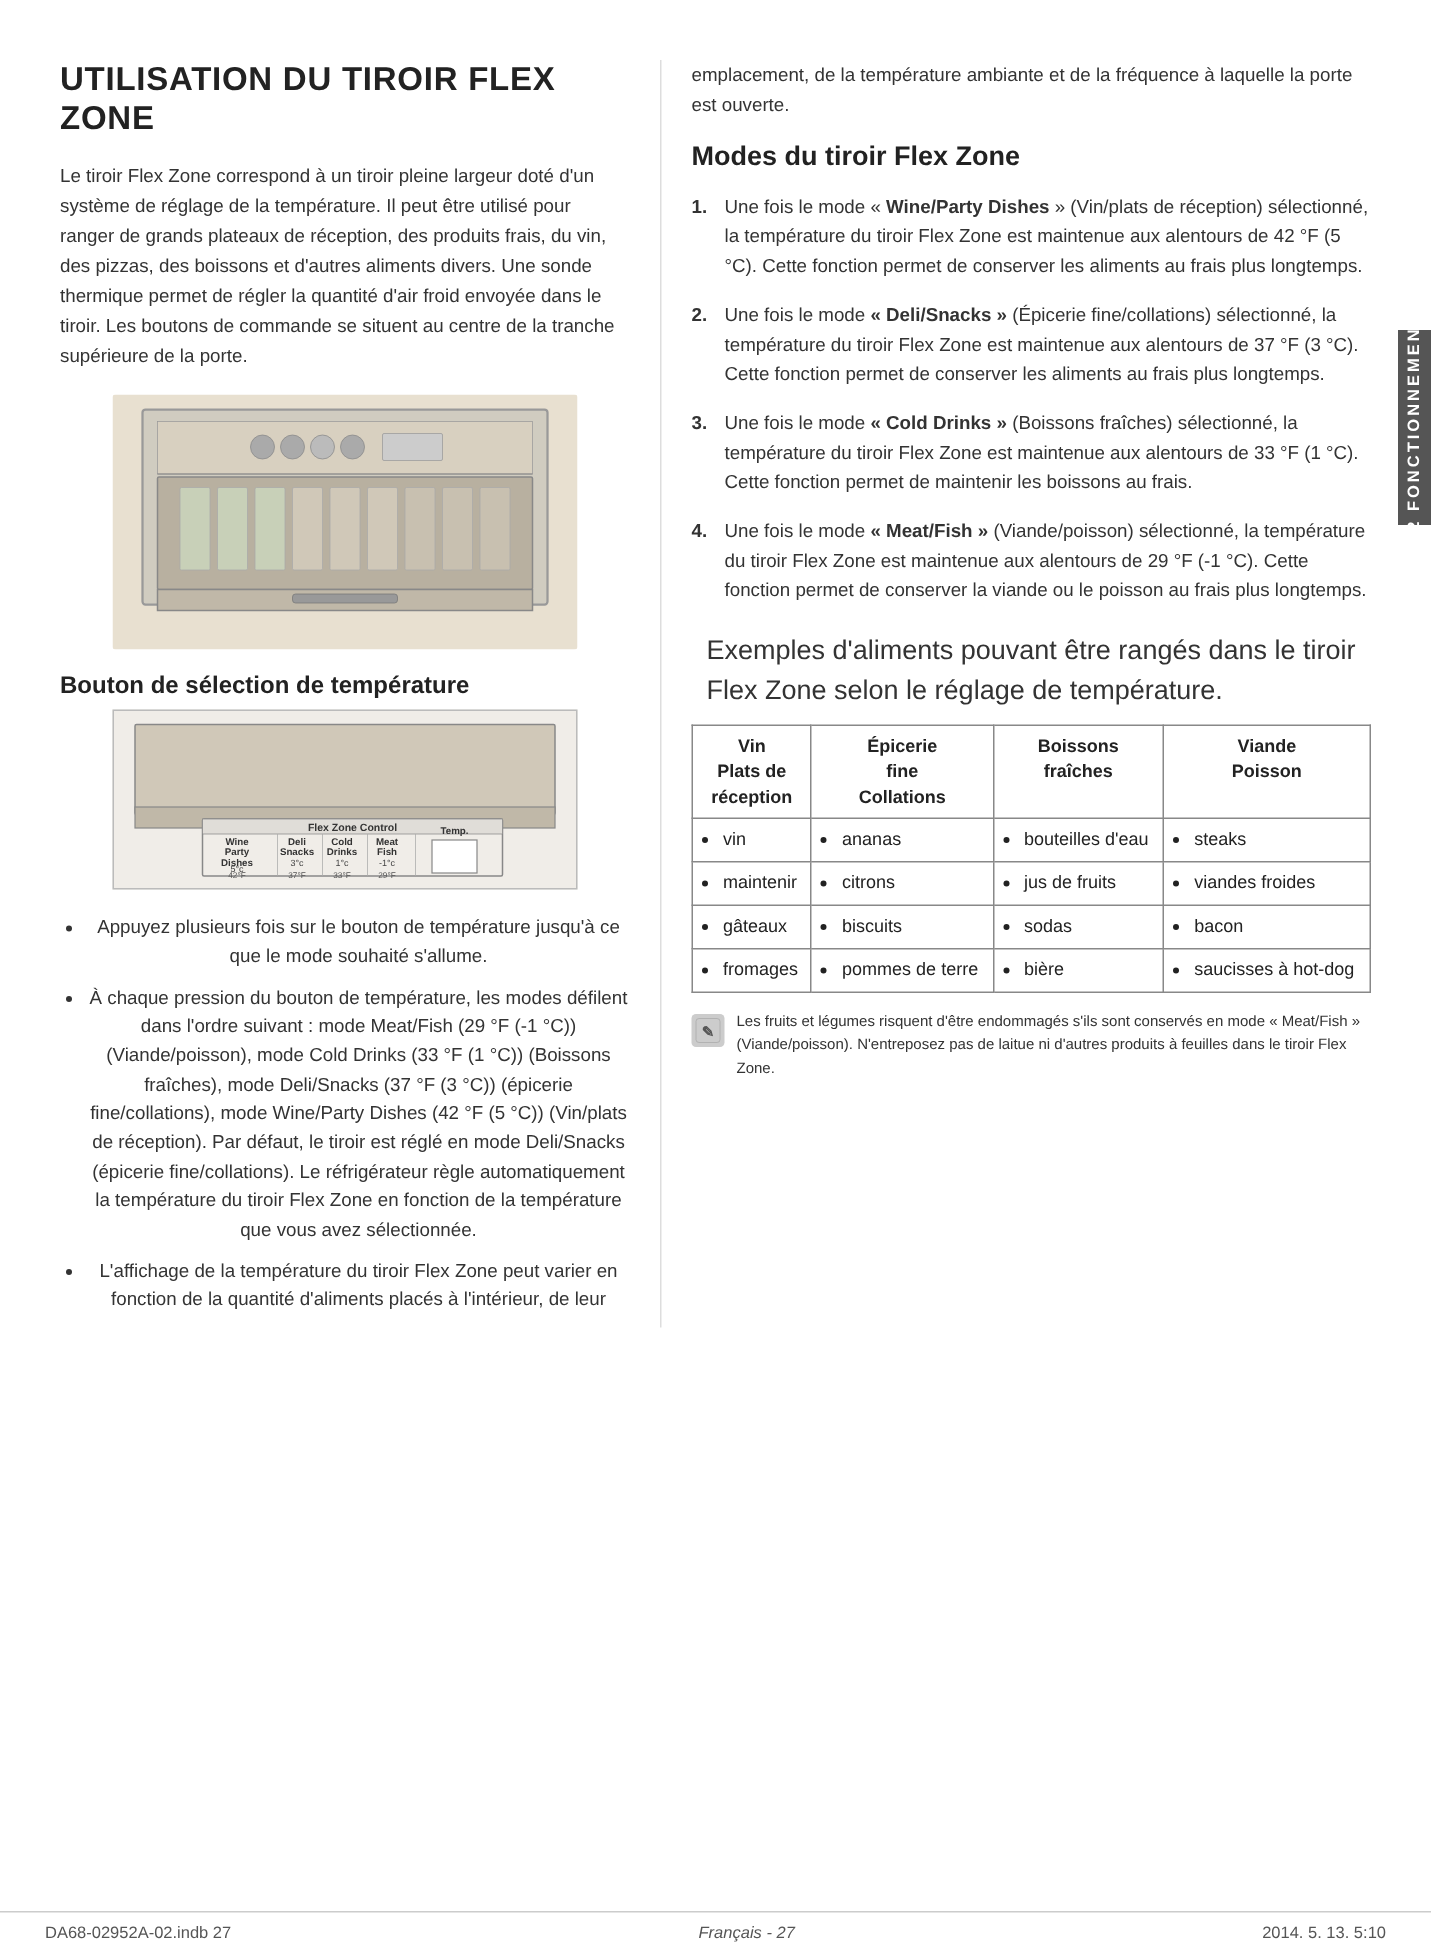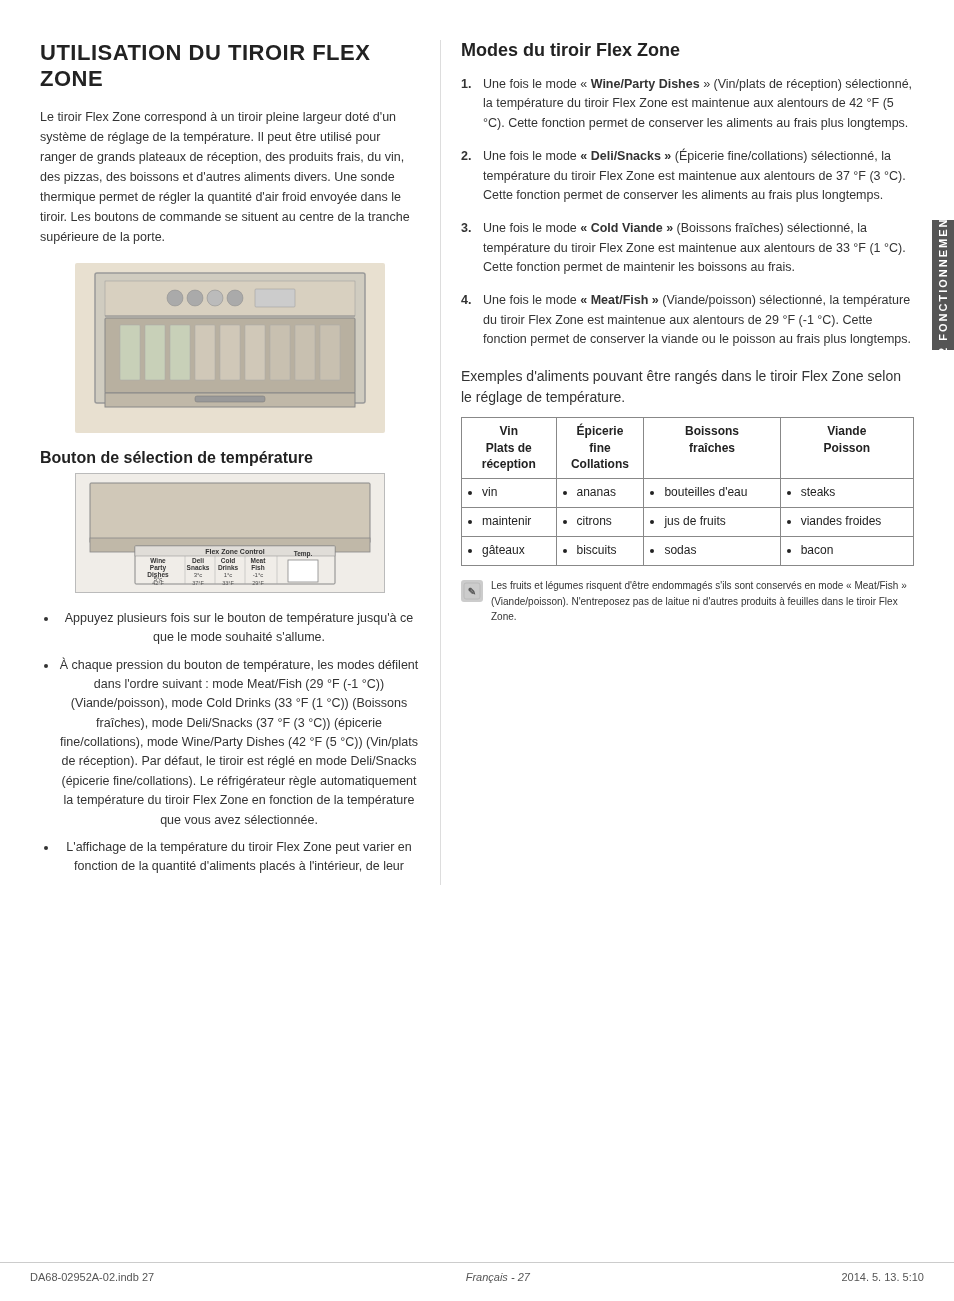--- a/index.html
+++ b/index.html
@@ -128,24 +128,24 @@
       gap: 6px;
     }
 
     .numbered-list li .num {
       font-weight: bold;
       min-width: 16px;
       flex-shrink: 0;
     }
 
     .examples-intro {
-      font-size: 14px;
+      font-size: 18px;
       line-height: 1.55;
       color: #333;
-      margin: 16px 0 8px 0;
+      margin: 16px 0 8px 10px;
     }
 
     
     .foods-table {
       width: 100%;
       border-collapse: collapse;
       font-size: 12px;
       color: #222;
     }
 
@@ -204,21 +204,21 @@
 
     .note-text {
       flex: 1;
       font-size: 10px;
       line-height: 1.55;
     }
 
     
     .page-footer {
       position: absolute;
-      bottom: 18px;
+      bottom: 6px;
       left: 0;
       right: 0;
       display: flex;
       justify-content: space-between;
       align-items: center;
       padding: 0 30px;
       font-size: 11px;
       color: #555;
       border-top: 1px solid #ccc;
       padding-top: 8px;
@@ -354,35 +354,36 @@
       <ul class="bullet-list">
         <li>Appuyez plusieurs fois sur le bouton de température jusqu'à ce que le mode souhaité s'allume.</li>
         <li>À chaque pression du bouton de température, les modes défilent dans l'ordre suivant : mode Meat/Fish (29 °F (-1 °C)) (Viande/poisson), mode Cold Drinks (33 °F (1 °C)) (Boissons fraîches), mode Deli/Snacks (37 °F (3 °C)) (épicerie fine/collations), mode Wine/Party Dishes (42 °F (5 °C)) (Vin/plats de réception). Par défaut, le tiroir est réglé en mode Deli/Snacks (épicerie fine/collations). Le réfrigérateur règle automatiquement la température du tiroir Flex Zone en fonction de la température que vous avez sélectionnée.</li>
         <li>L'affichage de la température du tiroir Flex Zone peut varier en fonction de la quantité d'aliments placés à l'intérieur, de leur</li>
       </ul>
 
     </div>
 
     <div class="col-right">
 
+      <p class="intro-text" style="margin-bottom:14px;">emplacement, de la température ambiante et de la fréquence à laquelle la porte est ouverte.</p>
 
       <h2 class="modes-title">Modes du tiroir Flex Zone</h2>
 
       <ol class="numbered-list">
         <li>
           <span class="num">1.</span>
           <span>Une fois le mode « <strong>Wine/Party Dishes</strong> » (Vin/plats de réception) sélectionné, la température du tiroir Flex Zone est maintenue aux alentours de 42 °F (5 °C). Cette fonction permet de conserver les aliments au frais plus longtemps.</span>
         </li>
         <li>
           <span class="num">2.</span>
           <span>Une fois le mode <strong>« Deli/Snacks »</strong> (Épicerie fine/collations) sélectionné, la température du tiroir Flex Zone est maintenue aux alentours de 37 °F (3 °C). Cette fonction permet de conserver les aliments au frais plus longtemps.</span>
         </li>
         <li>
           <span class="num">3.</span>
-          <span>Une fois le mode <strong>« Cold Viande »</strong> (Boissons fraîches) sélectionné, la température du tiroir Flex Zone est maintenue aux alentours de 33 °F (1 °C). Cette fonction permet de maintenir les boissons au frais.</span>
+          <span>Une fois le mode <strong>« Cold Drinks »</strong> (Boissons fraîches) sélectionné, la température du tiroir Flex Zone est maintenue aux alentours de 33 °F (1 °C). Cette fonction permet de maintenir les boissons au frais.</span>
         </li>
         <li>
           <span class="num">4.</span>
           <span>Une fois le mode <strong>« Meat/Fish »</strong> (Viande/poisson) sélectionné, la température du tiroir Flex Zone est maintenue aux alentours de 29 °F (-1 °C). Cette fonction permet de conserver la viande ou le poisson au frais plus longtemps.</span>
         </li>
       </ol>
 
       <p class="examples-intro">Exemples d'aliments pouvant être rangés dans le tiroir Flex Zone selon le réglage de température.</p>
 
       <table class="foods-table">
@@ -454,20 +455,42 @@
                 <ul>
                   <li>sodas</li>
                 </ul>
               </td>
             <td>
                 <ul>
                   <li>bacon</li>
                 </ul>
               </td>
           </tr>
+          <tr>
+            <td>
+                <ul>
+                  <li>fromages</li>
+                </ul>
+              </td>
+            <td>
+                <ul>
+                  <li>pommes de terre</li>
+                </ul>
+              </td>
+            <td>
+                <ul>
+                  <li>bière</li>
+                </ul>
+              </td>
+            <td>
+                <ul>
+                  <li>saucisses à hot-dog</li>
+                </ul>
+              </td>
+          </tr>
         </tbody>
       </table>
 
       <div class="note-box">
         <div class="note-icon">
           <svg width="18" height="18" viewBox="0 0 18 18">
             <rect x="1" y="1" width="16" height="16" rx="2" fill="#ccc" stroke="#aaa" stroke-width="0.5"></rect>
             <text x="9" y="13" text-anchor="middle" font-size="10" font-weight="bold" fill="#555">✎</text>
           </svg>
         </div>

